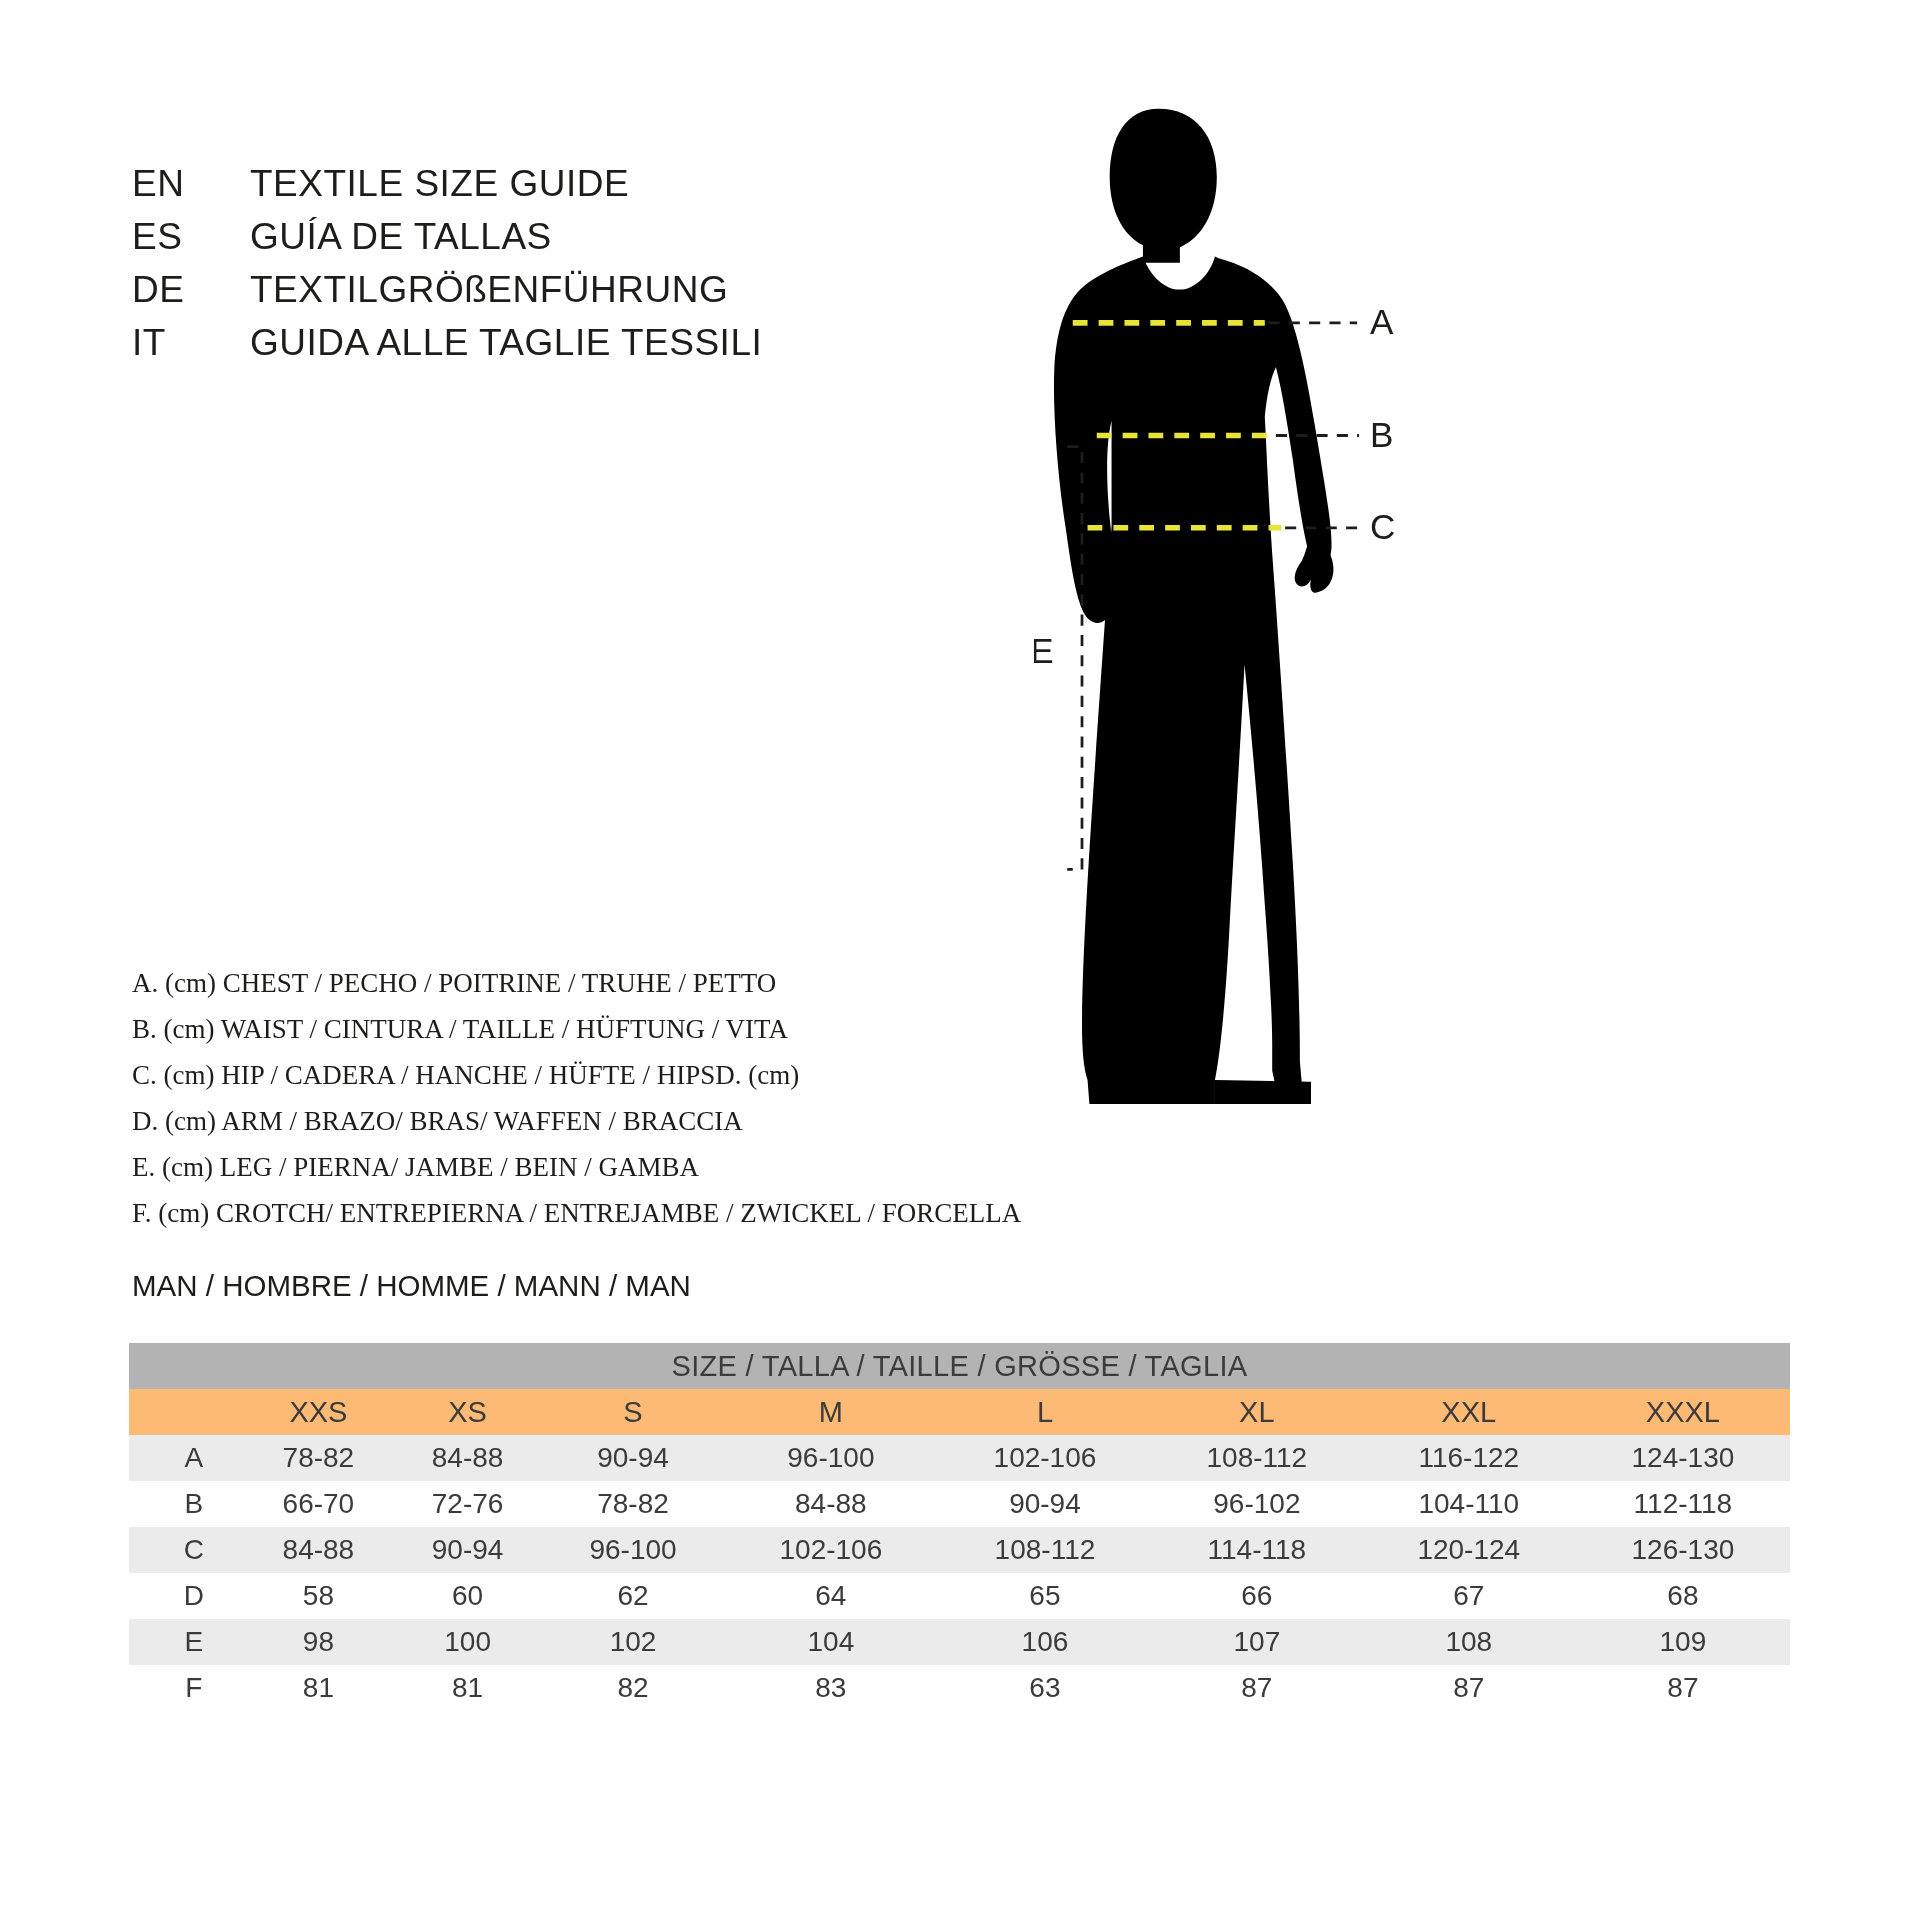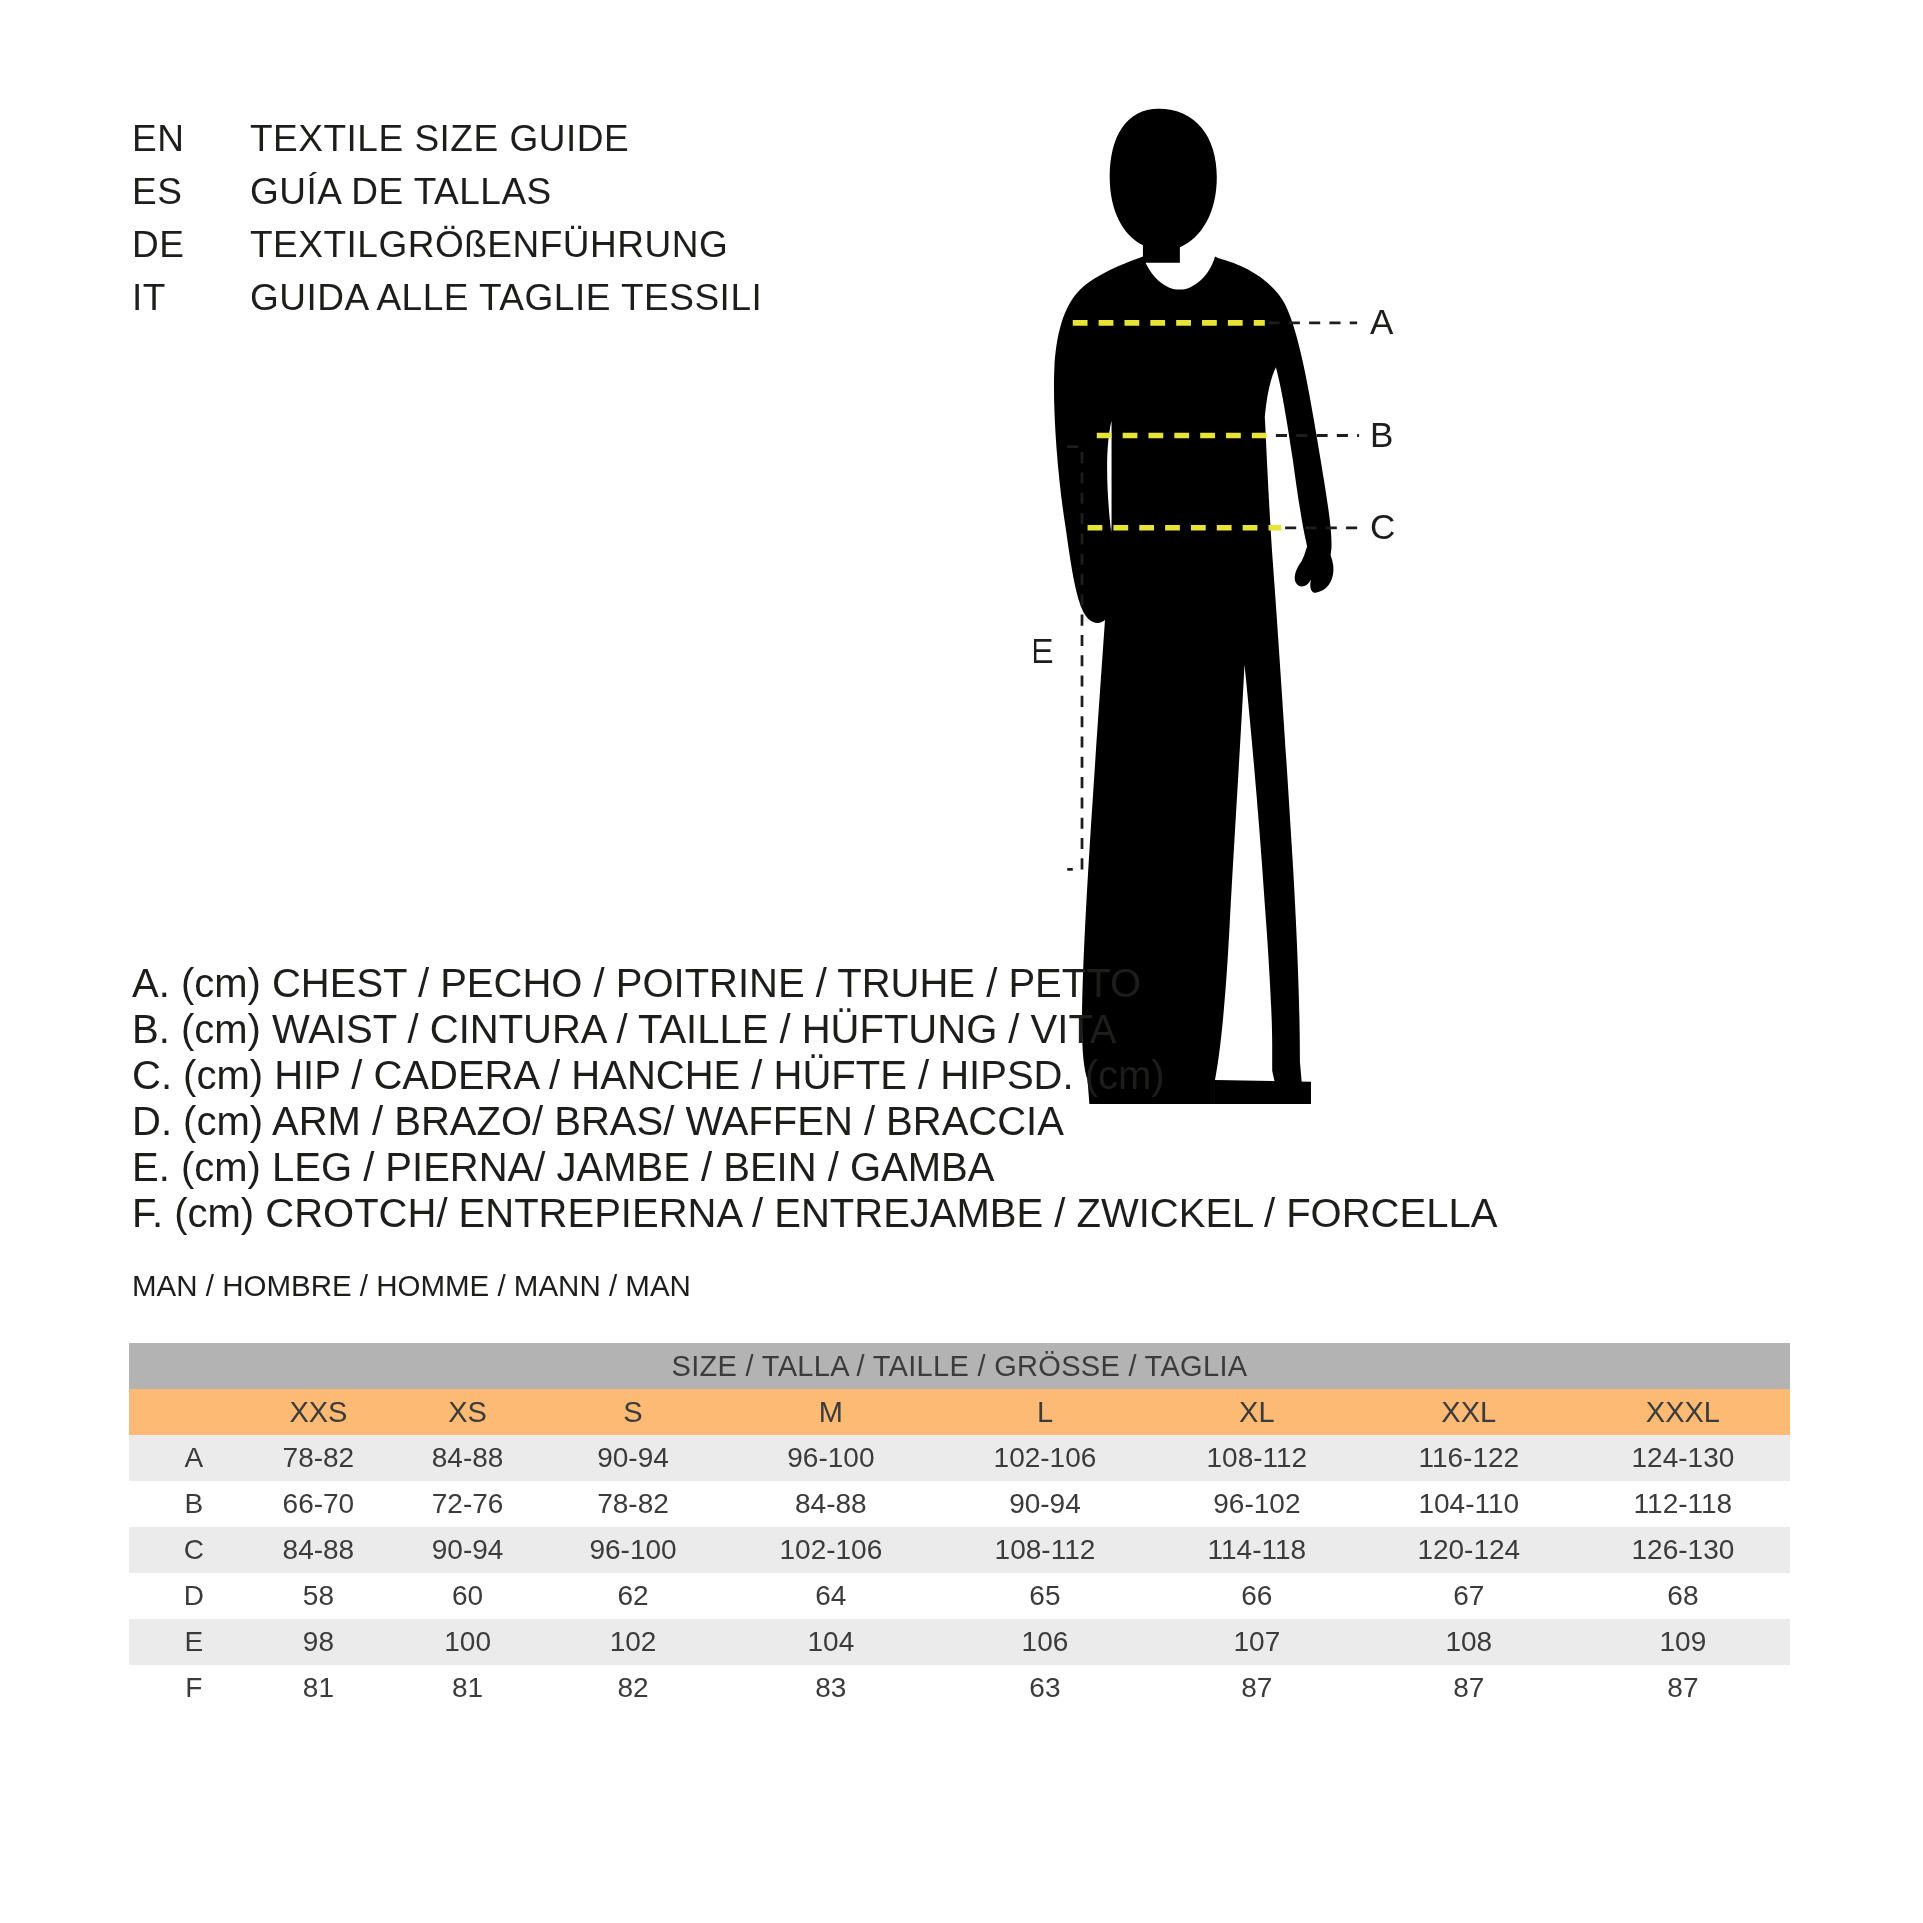--- a/index.html
+++ b/index.html
@@ -31,34 +31,36 @@
     letter-spacing: 0.5px;
     color: #1d1d1b;
     justify-content: center;
   }
   .title-lang {
     width: 118px;
     flex: 0 0 118px;
   }
   .title-text {
     flex: 1 1 auto;
+    margin-top: 45px;
   }
 
   
   .legend-block {
     position: absolute;
     left: 132px;
     top: 960px;
     width: 1089px;
   }
   .legend-row {
-    font-size: 40px;
+    font-size: 27px;
     line-height: 46px;
     color: #1d1d1b;
     white-space: nowrap;
+    font-family: Liberation Serif, serif;
   }
   .legend-gender {
     position: absolute;
     left: 132px;
     top: 1269px;
     font-size: 29.5px;
     color: #1d1d1b;
     white-space: nowrap;
   }
 

